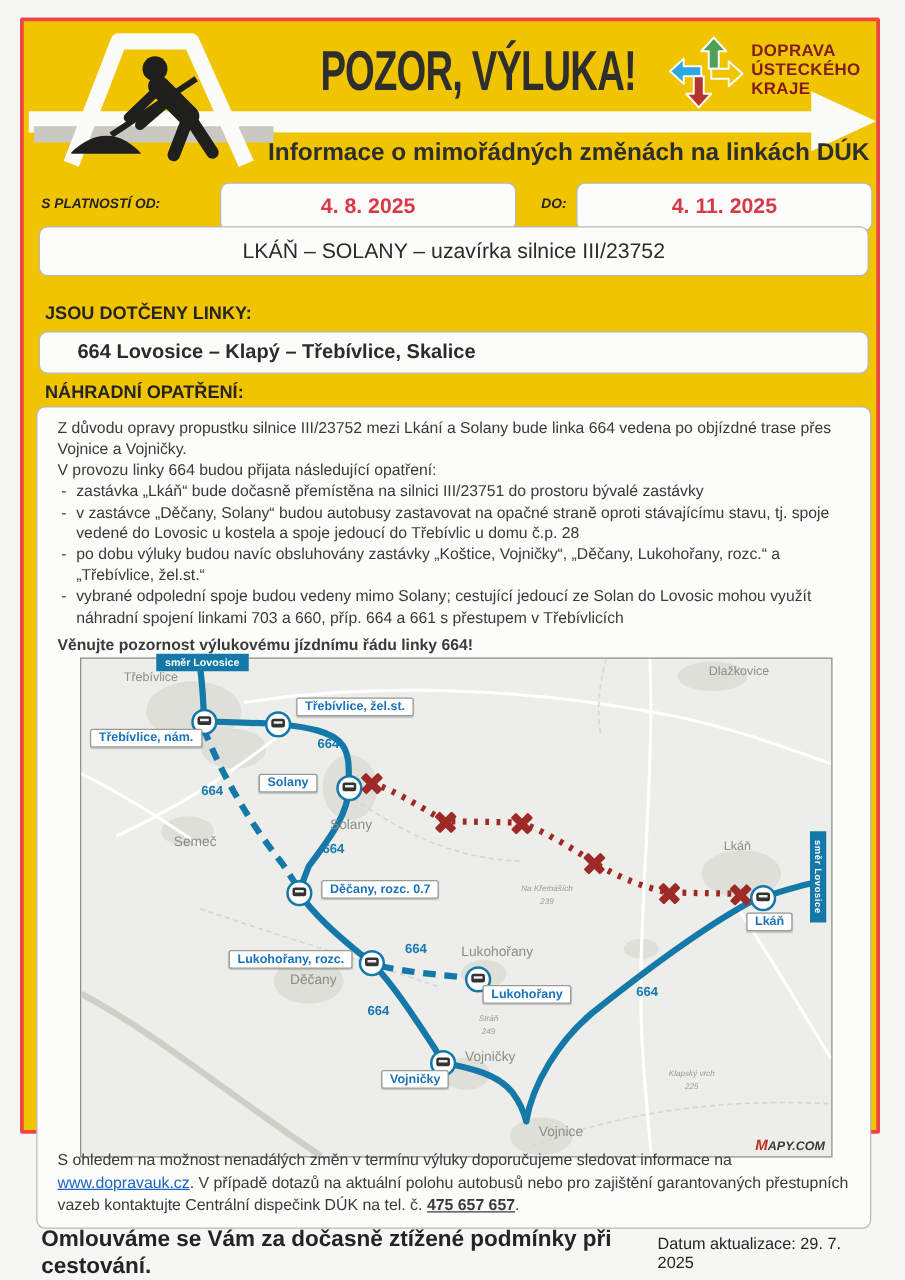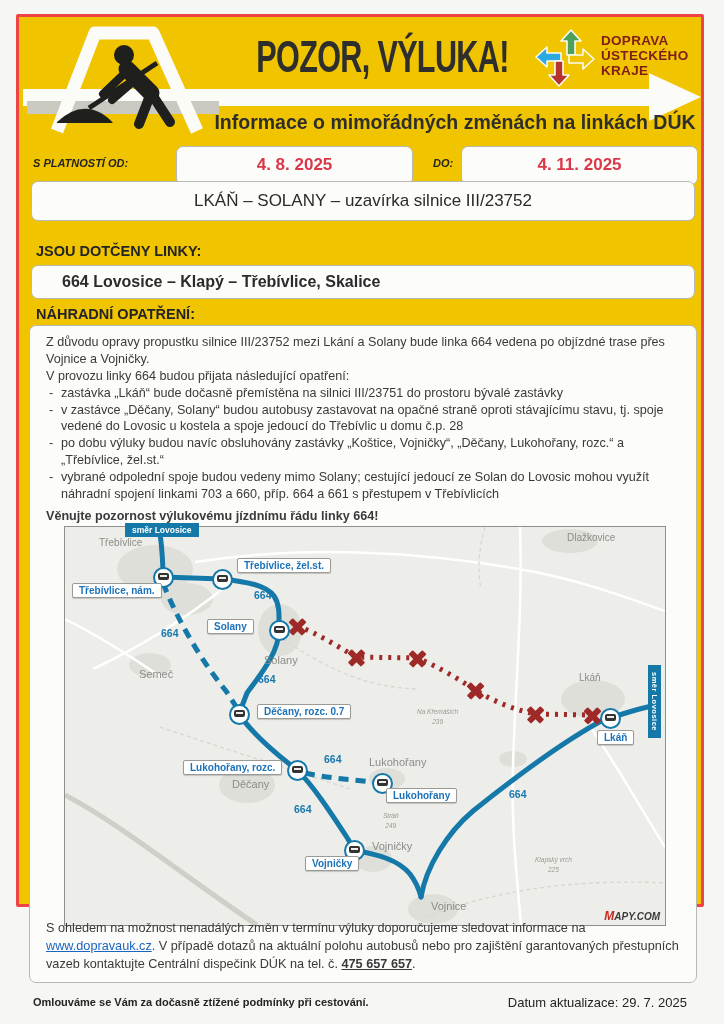--- a/index.html
+++ b/index.html
@@ -52,21 +52,21 @@
   .elev{position:absolute;font-size:6.5px;font-style:italic;color:#9A9A94;text-align:center;white-space:pre-line;line-height:1.5;z-index:2;}
   .cross{position:absolute;width:17px;height:17px;z-index:5;}
   .cross::before,.cross::after{content:"";position:absolute;left:-1px;top:6px;width:19px;height:5.5px;background:#9E2A28;border-radius:1px;}
   .cross::before{transform:rotate(45deg);}
   .cross::after{transform:rotate(-45deg);}
   .attribution{position:absolute;right:5px;bottom:2px;font-size:10px;font-weight:bold;font-style:italic;color:#3A3A3A;z-index:6;}
   .attribution::first-letter{color:#C22B20;font-size:12px;}
 
   
   .bottombar{position:absolute;left:0;top:972px;width:100%;height:26px;display:flex;align-items:center;justify-content:space-between;padding:0 14px;box-sizing:border-box;}
-  .bottombar .apology{font-size:11px;font-weight:bold;color:#242424;}
+  .bottombar .apology{font-size:18px;font-weight:bold;color:#242424;}
   .bottombar .updated{font-size:13px;color:#242424;}
 </style>
 </head>
 <body>
 
 <div class="poster">
 
   <div class="header">
     <div class="shaft"></div>
     <div class="arrowhead"></div>

